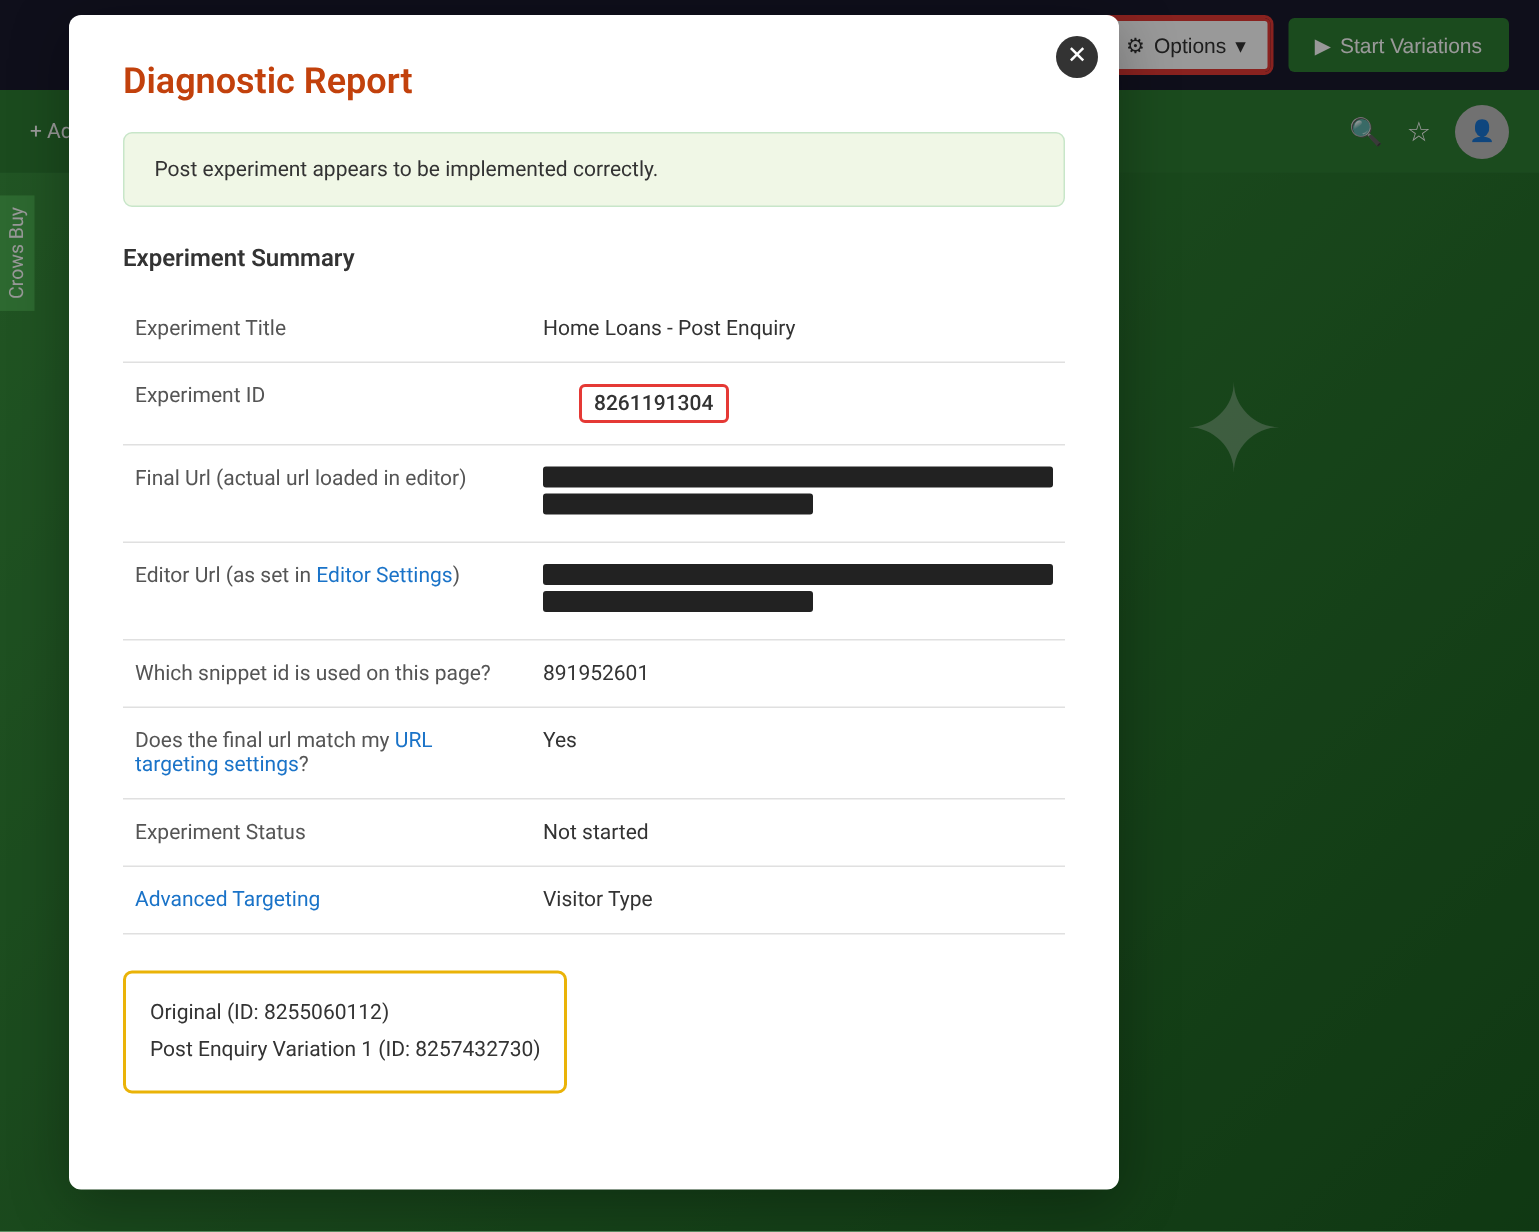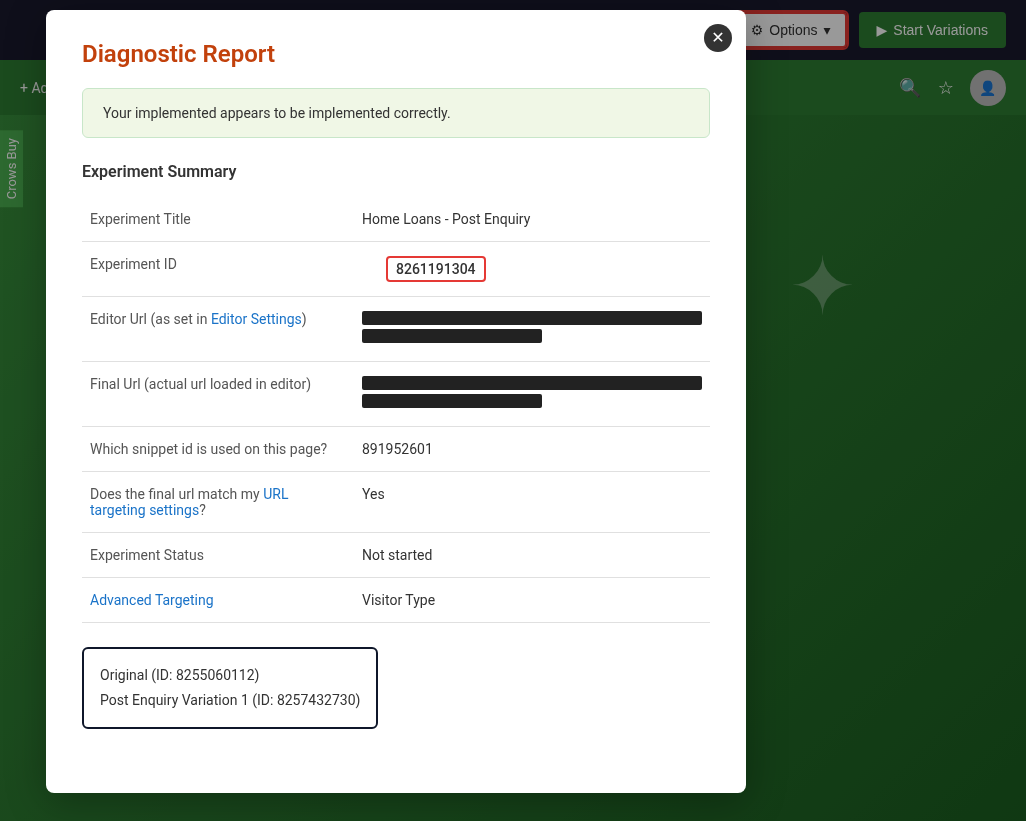--- a/index.html
+++ b/index.html
@@ -270,21 +270,21 @@
       border-radius: 2px;
       height: 14px;
       margin-bottom: 4px;
     }
 
     .variations-section {
       margin-top: 24px;
     }
 
     .variations-box {
-      border: 2px solid #0f172a;
+      border: 2px solid #eab308;
       border-radius: 6px;
       padding: 14px 16px;
       display: inline-block;
       min-width: 260px;
     }
 
     .variation-item {
       font-size: 14px;
       color: #333;
       line-height: 1.8;
@@ -377,48 +377,48 @@
 
 <div class="side-text">Crows Buy</div>
 
 <div class="modal">
 
   <button class="modal-close">✕</button>
 
   <h1 class="modal-title">Diagnostic Report</h1>
 
   <div class="success-banner">
-    <span>Your implemented appears to be implemented correctly.</span>
+    <span>Post experiment appears to be implemented correctly.</span>
   </div>
 
   <h2 class="section-title">Experiment Summary</h2>
 
   <table class="info-table">
     <tbody>
       <tr>
         <td>Experiment Title</td>
         <td>Home Loans - Post Enquiry</td>
       </tr>
       <tr>
         <td>Experiment ID</td>
         <td>
           <span class="id-badge">8261191304</span>
         </td>
       </tr>
       <tr>
-        <td>
-          <span>Editor Url (as set in </span><a class="link-blue">Editor Settings</a><span>)</span>
-        </td>
+        <td>Final Url (actual url loaded in editor)</td>
         <td>
           <span class="redacted-line" style="width: 340px;"></span>
           <span class="redacted-line" style="width: 180px;"></span>
         </td>
       </tr>
       <tr>
-        <td>Final Url (actual url loaded in editor)</td>
+        <td>
+          <span>Editor Url (as set in </span><a class="link-blue">Editor Settings</a><span>)</span>
+        </td>
         <td>
           <span class="redacted-line" style="width: 340px;"></span>
           <span class="redacted-line" style="width: 180px;"></span>
         </td>
       </tr>
       <tr>
         <td>Which snippet id is used on this page?</td>
         <td>891952601</td>
       </tr>
       <tr>

